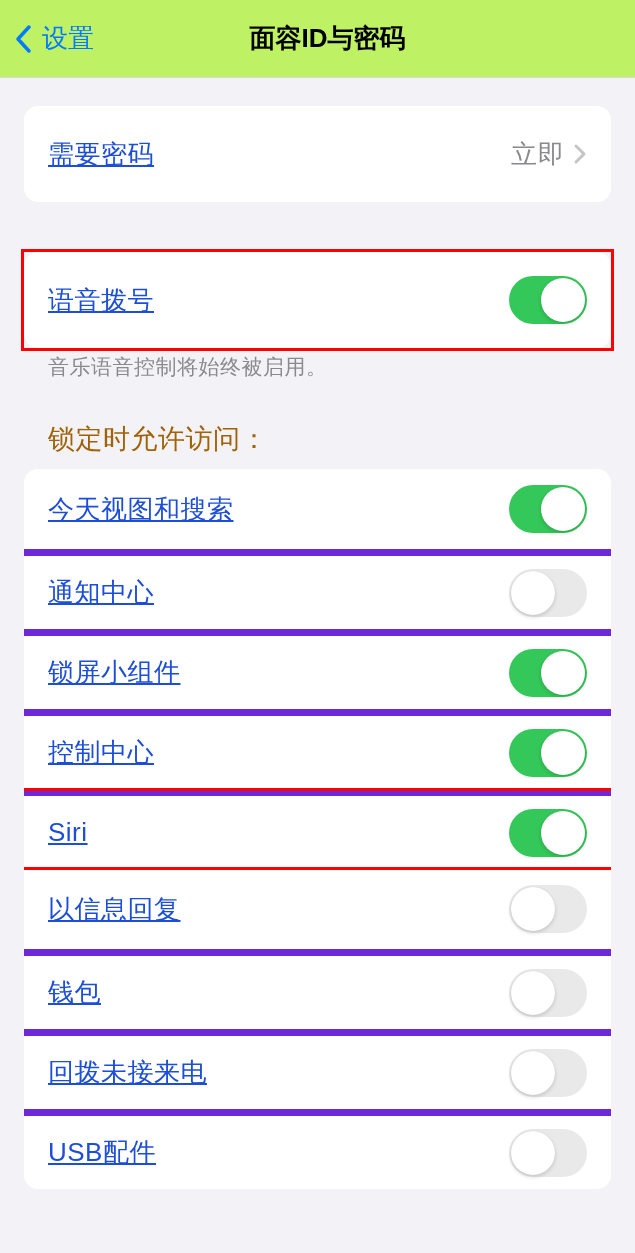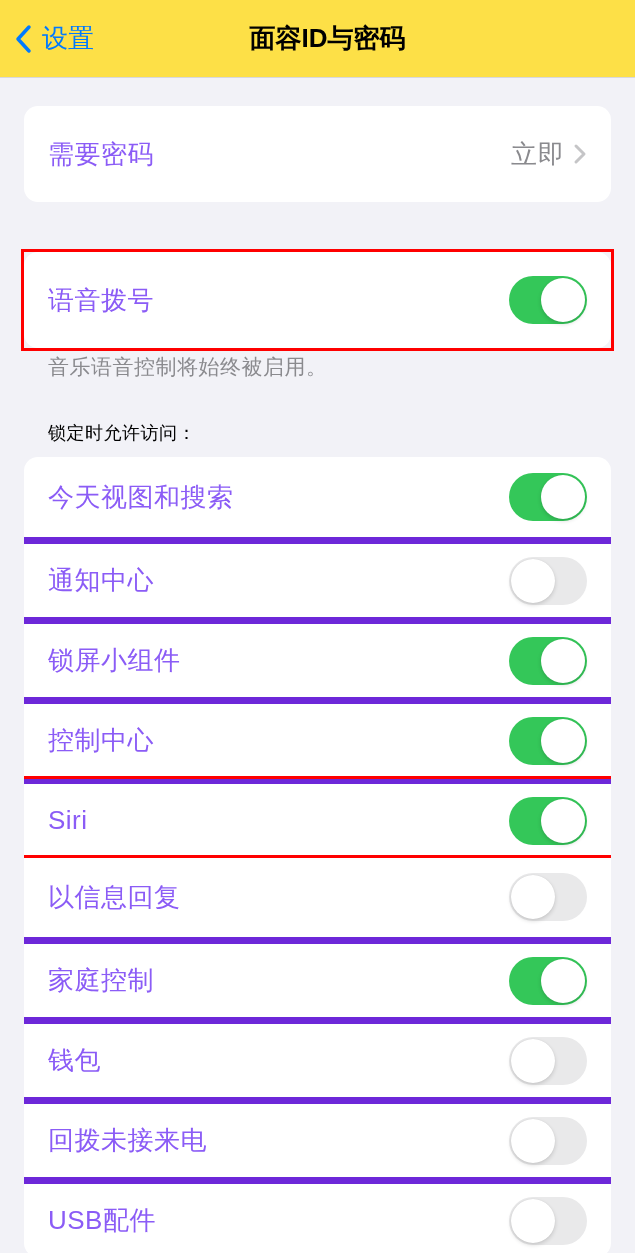--- a/index.html
+++ b/index.html
@@ -12,21 +12,21 @@
       font-family: -apple-system, "SF Pro Text", "Helvetica Neue", Arial, sans-serif;
       background: #f2f2f7;
       width: 635px;
       height: 1253px;
       overflow: hidden;
     }
     .nav-bar {
       height: 78px;
       display: flex;
       align-items: center;
-      background: #fde047;
+      background: #bef264;
       border-bottom: 1px solid #d8d8dc;
       position: relative;
     }
     .back-button {
       display: flex;
       align-items: center;
       padding-left: 14px;
       color: #007aff;
       font-size: 26px;
       z-index: 2;
@@ -67,22 +67,23 @@
     }
     .group-row + .group-row {
       border-top: 7px solid #6d28d9;
     }
     .group-row.tall {
       height: 96px;
     }
     .row-label {
       flex: 1;
       font-size: 26px;
-      color: #8b5cf6;
+      color: #1d4ed8;
       letter-spacing: 0.5px;
+      text-decoration: underline;
     }
     .row-value {
       font-size: 26px;
       color: #8a8a8e;
       letter-spacing: 1px;
       margin-right: 8px;
     }
     .chevron-right {
       width: 14px;
       height: 22px;
@@ -121,22 +122,22 @@
       left: 2px;
     }
     .footer-text {
       font-size: 21px;
       color: #8a8a8e;
       padding: 4px 24px 0 24px;
       letter-spacing: 0.5px;
       line-height: 1.4;
     }
     .header-text {
-      font-size: 18px;
-      color: #000000;
+      font-size: 27px;
+      color: #a16207;
       padding: 0 24px 12px 24px;
       letter-spacing: 0.5px;
     }
     .spacer-28 { height: 28px; }
     .spacer-50 { height: 50px; }
     .spacer-40 { height: 40px; }
     .highlight-overlay {
       position: absolute;
       border: 3px solid #ff0000;
       pointer-events: none;
@@ -222,26 +223,20 @@
         </div>
       </div>
       <div class="highlight-overlay" style="left: -3px; right: -3px; top: 319px; height: 82px;"></div>
       <div class="group-row">
         <div class="row-label">以信息回复</div>
         <div class="toggle off">
           <div class="toggle-knob"></div>
         </div>
       </div>
       <div class="group-row">
-        <div class="row-label">家庭控制</div>
-        <div class="toggle on">
-          <div class="toggle-knob"></div>
-        </div>
-      </div>
-      <div class="group-row">
         <div class="row-label">钱包</div>
         <div class="toggle off">
           <div class="toggle-knob"></div>
         </div>
       </div>
       <div class="group-row">
         <div class="row-label">回拨未接来电</div>
         <div class="toggle off">
           <div class="toggle-knob"></div>
         </div>

